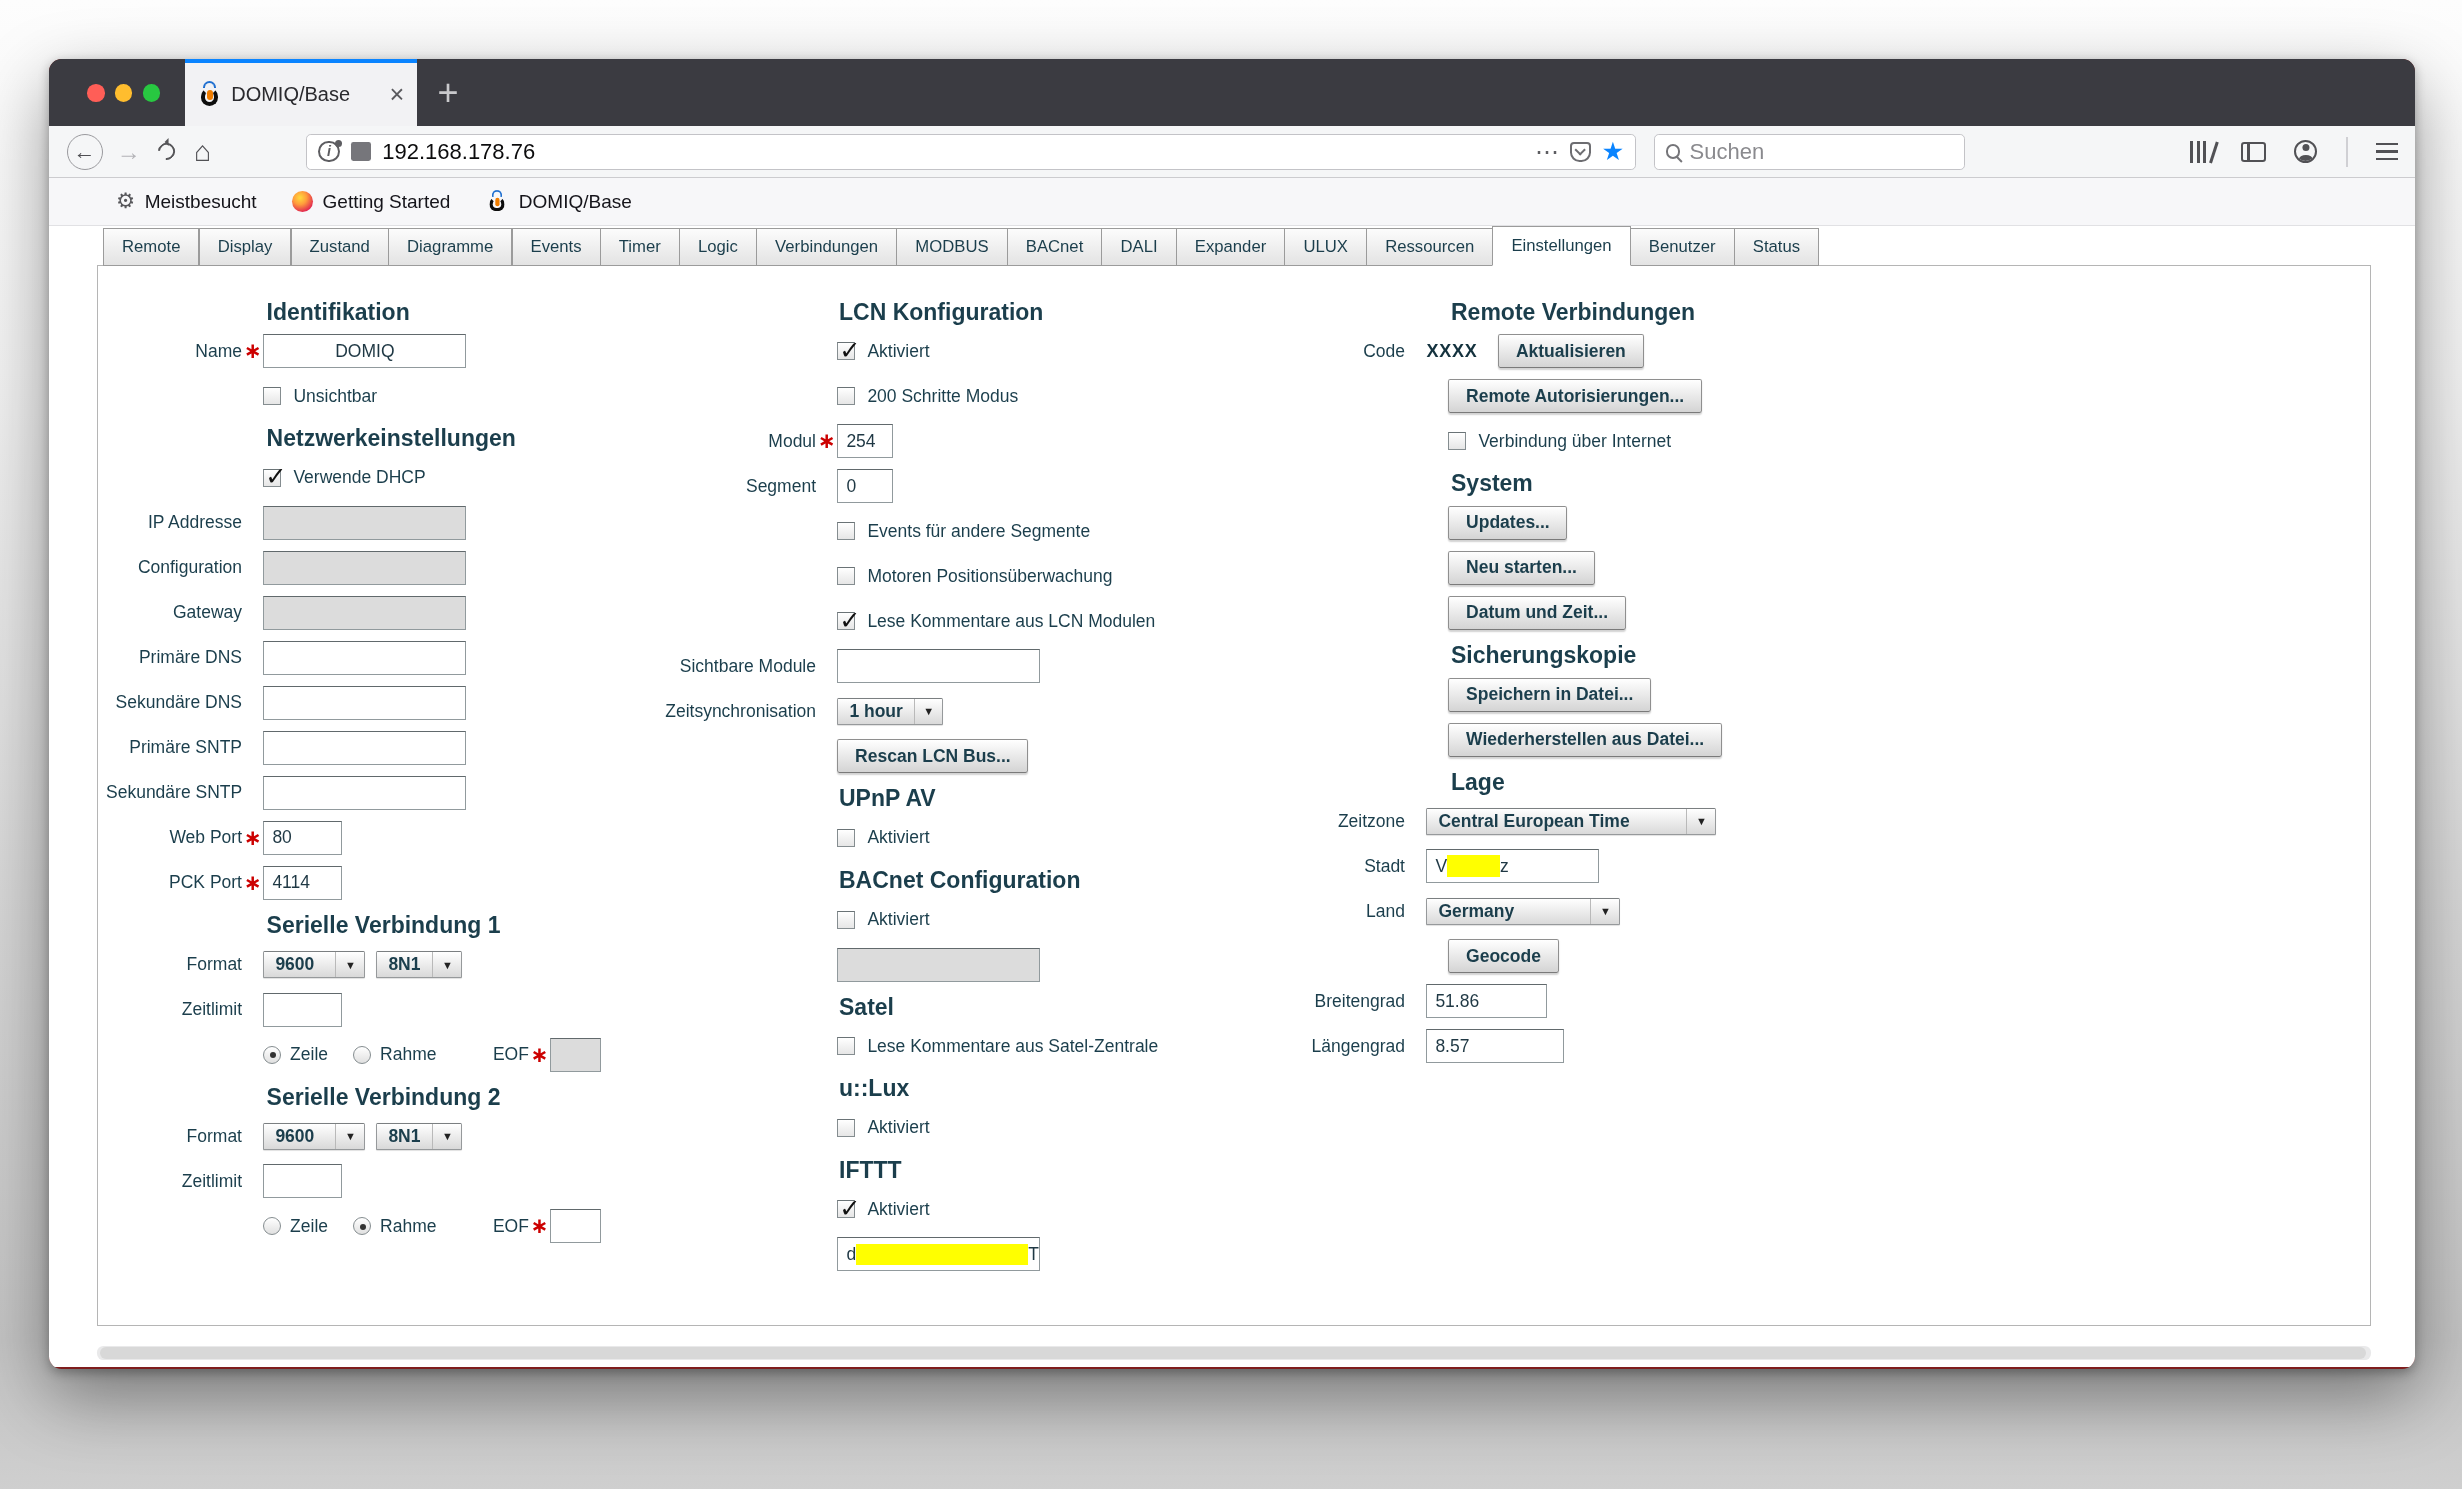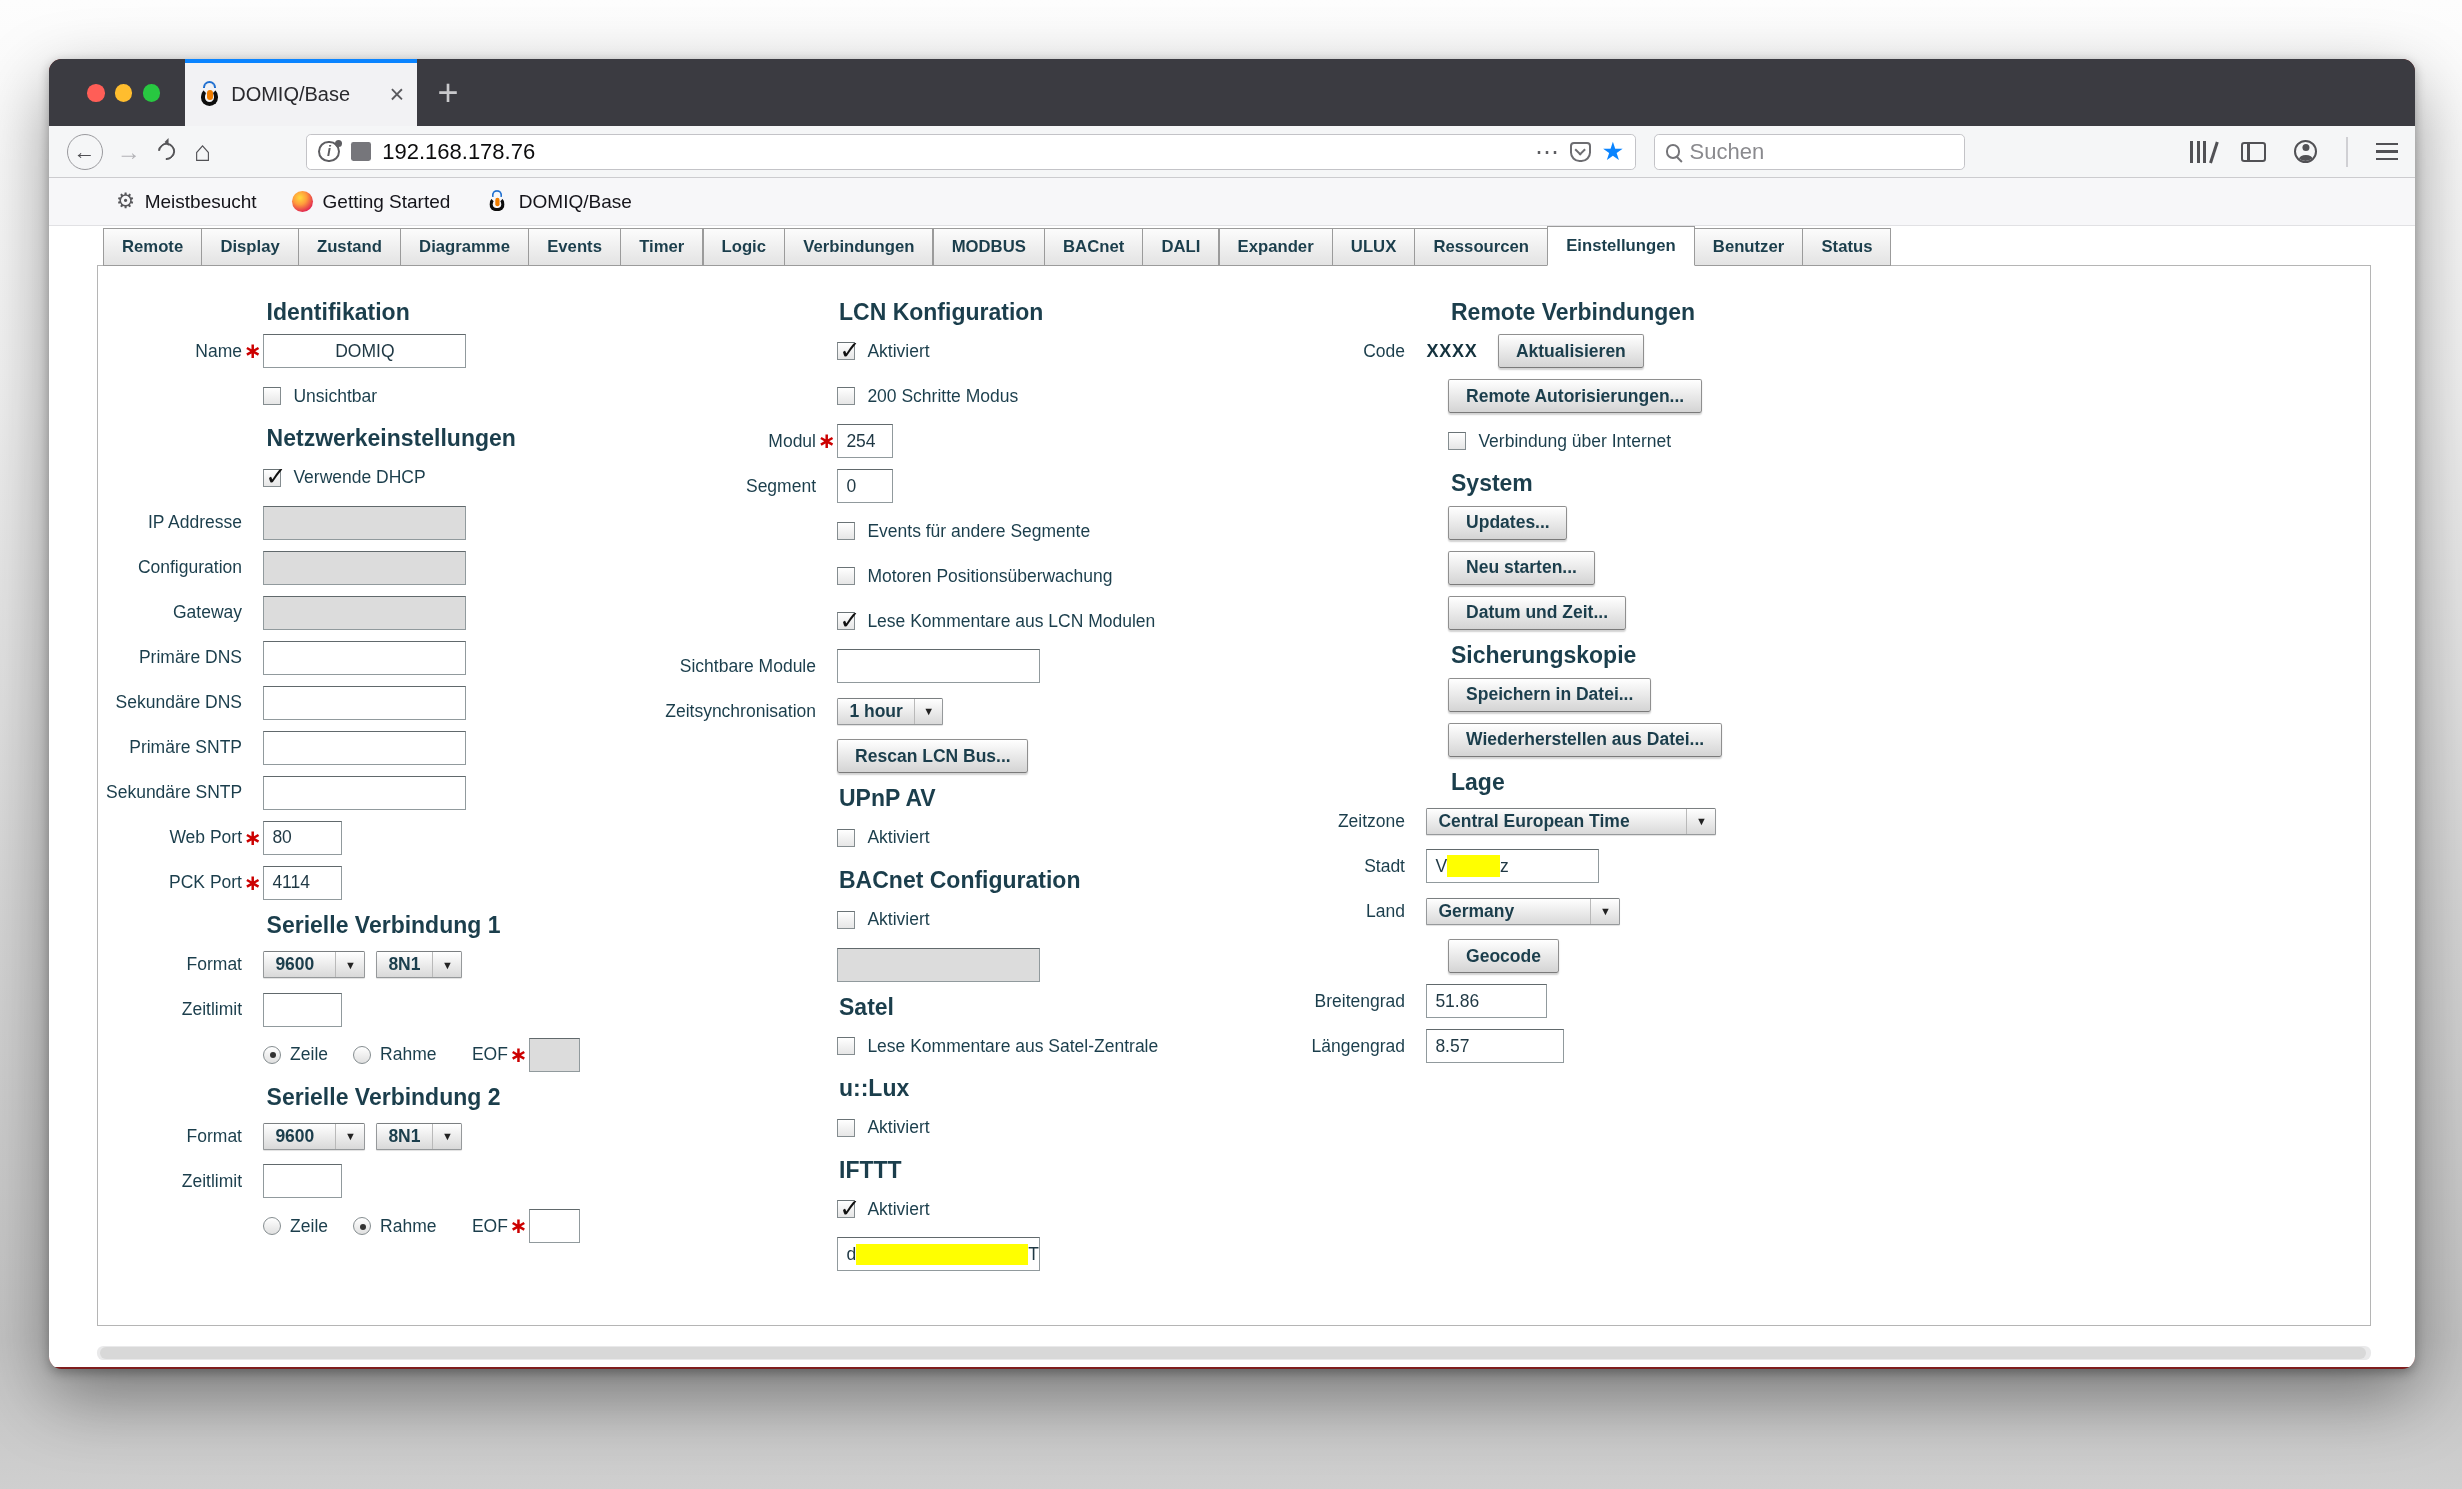--- a/index.html
+++ b/index.html
@@ -78,21 +78,21 @@
   .bmbar{height:48px;background:#f7f7f9;border-bottom:0.8px solid #e1e1e4;display:flex;align-items:center;
     padding-left:67px;gap:35px}
   .bmitem{display:flex;align-items:center;gap:9.5px;font-size:19px;color:#15141a}
   .gear{font-size:21.4px;color:#57575b;line-height:1}
   .ff-ico{width:21.4px;height:21.4px;border-radius:50%;background:radial-gradient(circle at 38% 32%,#ffd23c 5%,#ff9d3c 35%,#e22850 75%,#b5121b)}
   .domiq-sm{transform:scale(.85);transform-origin:center}
   
   .page{position:relative;background:#fff;height:1141px}
   .ptabs{position:absolute;top:0;left:54px;height:40px;display:flex;align-items:flex-end;z-index:3}
   .ptab{height:38px;line-height:36px;padding:0 18px;background:linear-gradient(#fcfcfc,#e3e3e3);
-    border:0.8px solid #9b9b9b;margin-right:-0.8px;font-weight:bold;font-size:16.7px;color:#1b3e4c;white-space:nowrap}
+    border:0.8px solid #9b9b9b;margin-right:-0.8px;font-weight:normal;font-size:16.7px;color:#1b3e4c;white-space:nowrap}
   .ptab.active{height:40px;line-height:38px;background:#fff;border-bottom:0.8px solid #fff;position:relative;z-index:4}
   .panel{position:absolute;left:48px;top:39px;width:2274px;height:1061px;border:0.8px solid #b5b5b5;background:#fff}
   .hscroll{position:absolute;left:48px;top:1120px;width:2274px;height:13.5px;background:#e9e9ea;border-radius:6.3px}
   .hthumb{position:absolute;left:3.2px;top:0.8px;height:12px;width:calc(100% - 8px);background:#d8d8d8;border-radius:6.3px}
   
   .col{position:absolute;top:27px;width:587px;--hx:3.2px}
   .heading{font-weight:bold;font-size:23px;color:#1b3e4c;height:28.6px;line-height:28.6px;
     margin:4.8px 0 8px calc(var(--lw) + 21.4px + var(--hx));white-space:nowrap}
   .row{display:flex;align-items:center;min-height:34px;margin-bottom:11px}
   .row.shift{margin-left:22px}
@@ -105,21 +105,21 @@
   .redmark{display:inline-block;height:21.4px;background:#ffff00;flex:none}
   .cb{width:18px;height:18px;border:0.8px solid #858d90;border-top-color:#6a7376;
     background:linear-gradient(#ffffff,#e6e6e6);position:relative;flex:none;margin-right:12px}
   .cb .mark{position:absolute;left:0.8px;top:-8.7px;font-size:25.4px;font-weight:bold;color:#111}
   .cblbl{font-size:17.5px;color:#1b3e4c;white-space:nowrap}
   .rditem{display:flex;align-items:center;margin-right:25.4px}
   .rd{width:18px;height:18px;border-radius:50%;border:0.8px solid #858d90;background:linear-gradient(#fff,#e0e0e0);
     position:relative;flex:none;margin-right:8.7px}
   .rd.on::after{content:"";position:absolute;left:5.6px;top:5.6px;width:6.3px;height:6.3px;border-radius:50%;background:#333}
   .rdlbl{font-size:17.5px;color:#1b3e4c}
-  .eoflbl{font-size:17.5px;color:#1b3e4c;margin-left:10px}
+  .eoflbl{font-size:17.5px;color:#1b3e4c;margin-left:31px}
   .btn{display:inline-flex;align-items:center;justify-content:center;height:34px;padding:0 16.7px;
     background:linear-gradient(#ffffff,#d4d4d4);border:0.8px solid #8f8f8f;border-bottom-color:#7a7a7a;
     border-radius:2.4px;box-shadow:0 1.6px 1.6px rgba(0,0,0,.18);font-weight:bold;font-size:17.5px;color:#1b3e4c;
     white-space:nowrap;flex:none}
   .sel{display:inline-flex;align-items:stretch;height:27px;background:linear-gradient(#ffffff,#d9d9d9);
     border:0.8px solid #96999b;border-top-color:#7b7f81;border-radius:1.6px;box-shadow:0 0.8px 0.8px rgba(0,0,0,.12);flex:none}
   .sel .txt{display:flex;align-items:center;padding:0 11px;font-weight:bold;font-size:17.5px;color:#1b3e4c;
     flex:1;white-space:nowrap}
   .sel .arr{width:29px;display:flex;align-items:center;justify-content:center;border-left:0.8px solid #b9b9b9;
     font-size:11px;color:#222}

